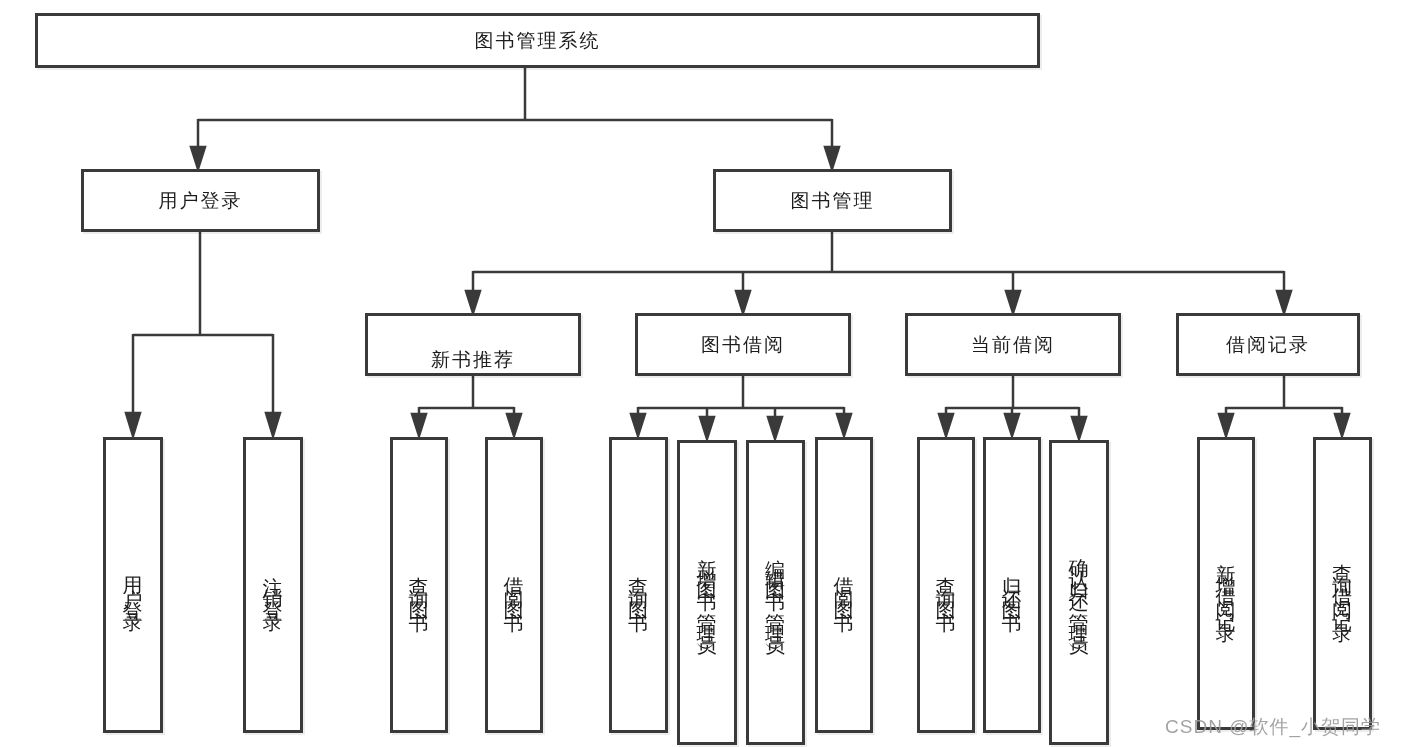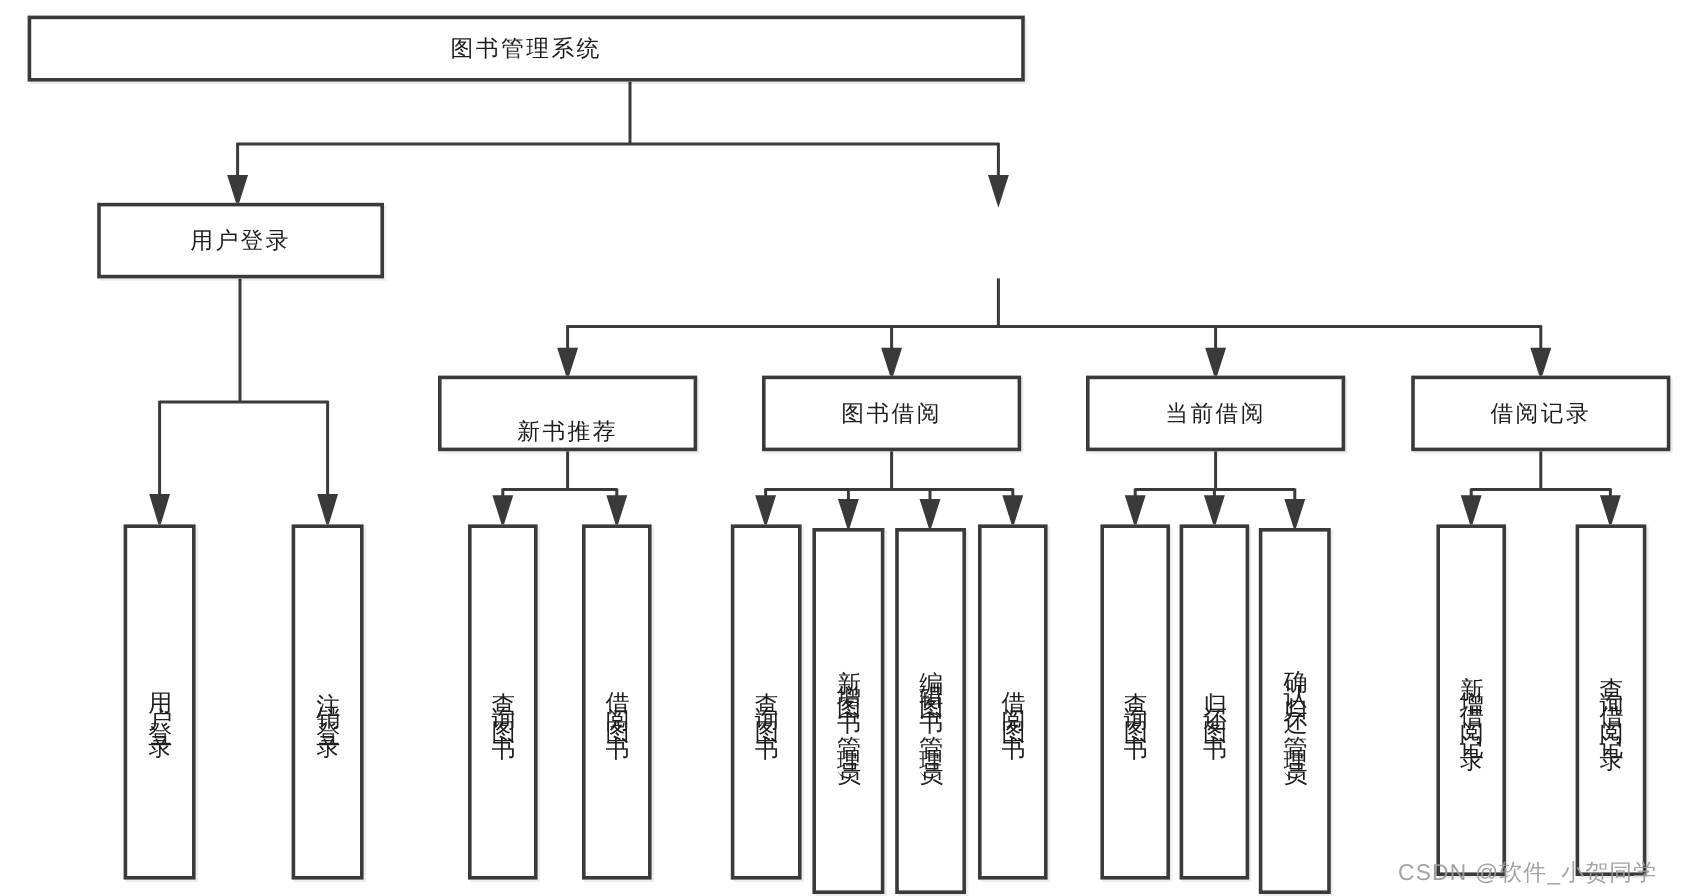--- a/index.html
+++ b/index.html
@@ -99,38 +99,41 @@
     <g>
       <line x1="1284" y1="376" x2="1284" y2="408"></line>
       <line x1="1226" y1="408" x2="1342" y2="408"></line>
       <line x1="1226" y1="407" x2="1226" y2="417"></line>
       <polygon points="1219,414 1233,414 1226,436"></polygon>
       <line x1="1342" y1="407" x2="1342" y2="417"></line>
       <polygon points="1335,414 1349,414 1342,436"></polygon>
     </g>
   </svg>
 
-  <div class="node" style="left:23px; top:13px; width:831px; height:55px;">
+  <div class="node" style="left:35px; top:13px; width:1005px; height:55px;">
     <span class="hlabel">图书管理系统</span>
   </div>
 
   <div class="node" style="left:81px; top:169px; width:239px; height:63px;">
     <span class="hlabel">用户登录</span>
+  </div>
+  <div class="node" style="left:713px; top:169px; width:239px; height:63px;">
+    <span class="hlabel">图书管理</span>
   </div>
 
   <div class="node" style="left:365px; top:313px; width:216px; height:63px;align-items:flex-end;">
     <span class="hlabel">新书推荐</span>
   </div>
   <div class="node" style="left:635px; top:313px; width:216px; height:63px;">
     <span class="hlabel">图书借阅</span>
   </div>
   <div class="node" style="left:905px; top:313px; width:216px; height:63px;">
     <span class="hlabel">当前借阅</span>
   </div>
-  <div class="node" style="left:1176px; top:313px; width:216px; height:63px;">
+  <div class="node" style="left:1176px; top:313px; width:184px; height:63px;">
     <span class="hlabel">借阅记录</span>
   </div>
 
   <div class="node" style="left:103px; top:437px; width:60px; height:296px;">
     <span class="vtext">用户登录</span>
   </div>
   <div class="node" style="left:243px; top:437px; width:60px; height:296px;">
     <span class="vtext">注销登录</span>
   </div>
 

